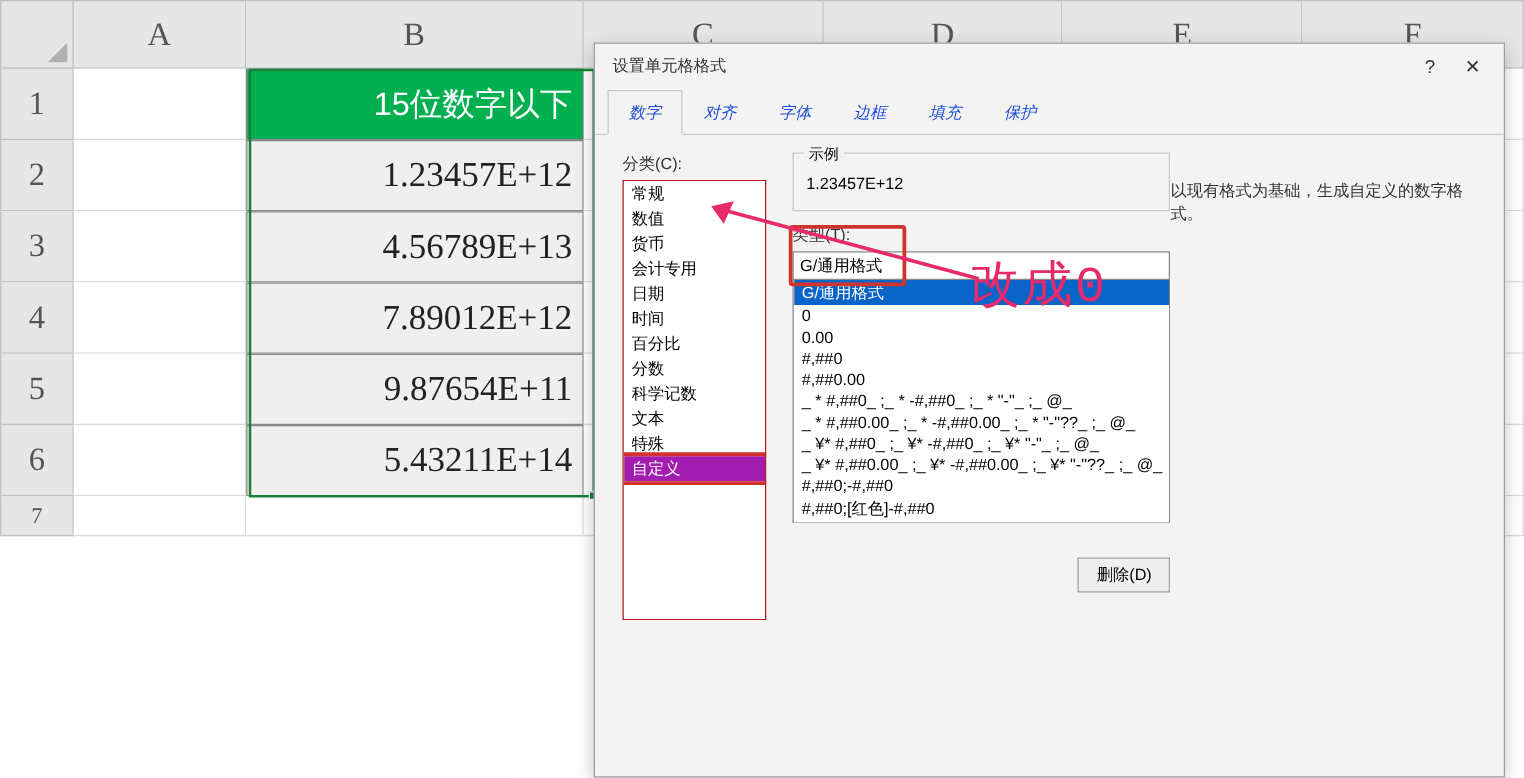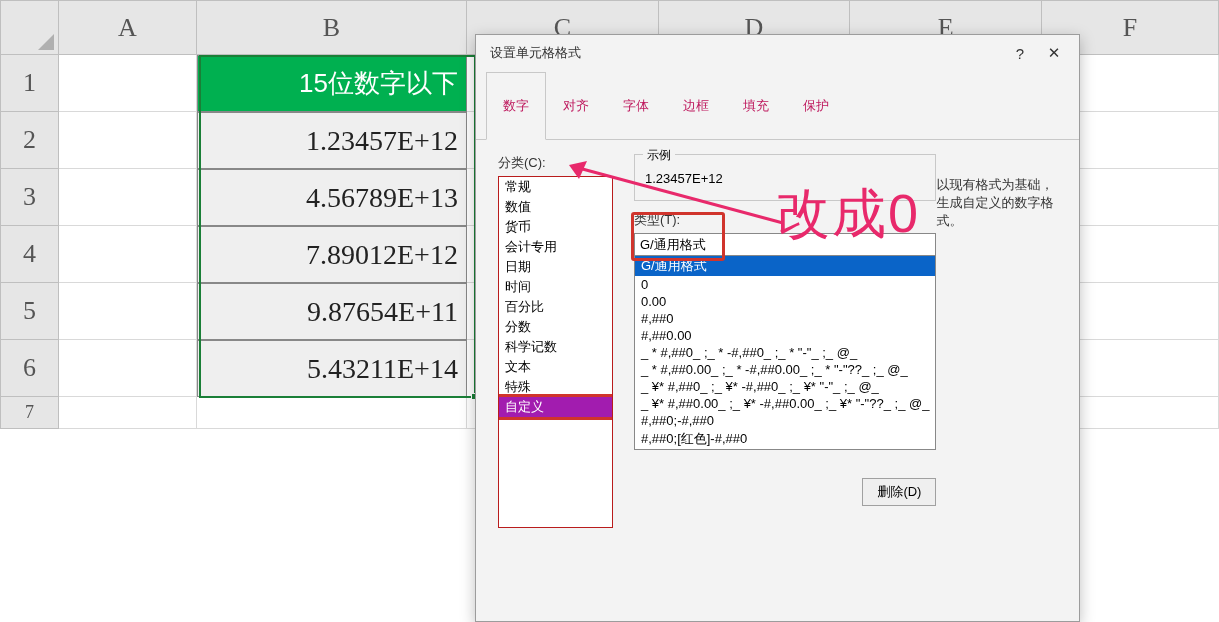--- a/index.html
+++ b/index.html
@@ -98,21 +98,21 @@
     right:-4px; bottom:-4px;
     width:7px; height:7px;
     background:#1a7f37;
     border:1px solid #fff;
   }
 
   
   .dialog {
     position:absolute;
     left:475px; top:34px;
-    width:605px; height:588px;
+    width:729px; height:588px;
     background:#f3f3f3;
     border:1px solid #9c9c9c;
     box-shadow:0 4px 14px rgba(0,0,0,0.25);
     display:flex; flex-direction:column;
   }
   .titlebar {
     height:36px;
     display:flex; align-items:center;
     padding:0 8px 0 14px;
     font-size:13px;
@@ -125,28 +125,29 @@
     color:#333; font-size:15px;
   }
 
   .tabs {
     display:flex;
     padding:0 10px;
     border-bottom:1px solid #c8c8c8;
     gap:0;
   }
   .tab {
-    padding:24px 16px;
-    font-size:13px;
-    color:#be185d;
+    padding:8px 16px;
+    font-size:13px;
+    color:#1d4ed8;
     border:1px solid transparent;
     border-bottom:none;
     position:relative;
     top:1px;
     background:transparent;
+    font-style:italic;
   }
   .tab.active {
     background:#f3f3f3;
     border-color:#c8c8c8;
     border-bottom:1px solid #f3f3f3;
   }
 
   .dlgbody {
     flex:1;
     padding:14px 18px 10px 22px;
@@ -242,24 +243,24 @@
 
   .helptext {
     margin-top:22px;
     font-size:13px;
     color:#333;
   }
 
   
   .anno-text {
     position:absolute;
-    left:776px; top:178px;
-    font-size:54px;
+    left:776px; top:200px;
+    font-size:40px;
     color:#e8296b;
-    font-family:Liberation Sans, sans-serif;
+    font-family:Liberation Mono, monospace;
     font-weight:500;
     letter-spacing:2px;
   }
   .anno-arrow {
     position:absolute;
     left:563px; top:155px;
     width:230px; height:80px;
     pointer-events:none;
   }
 

